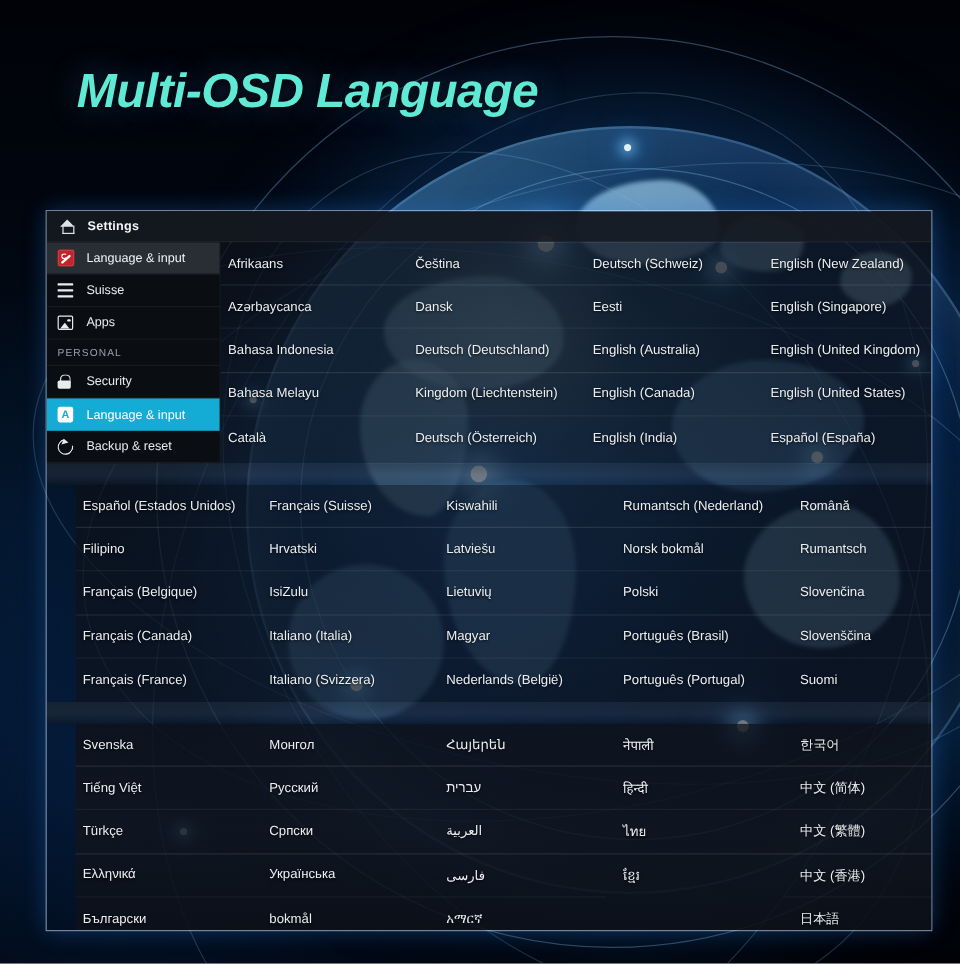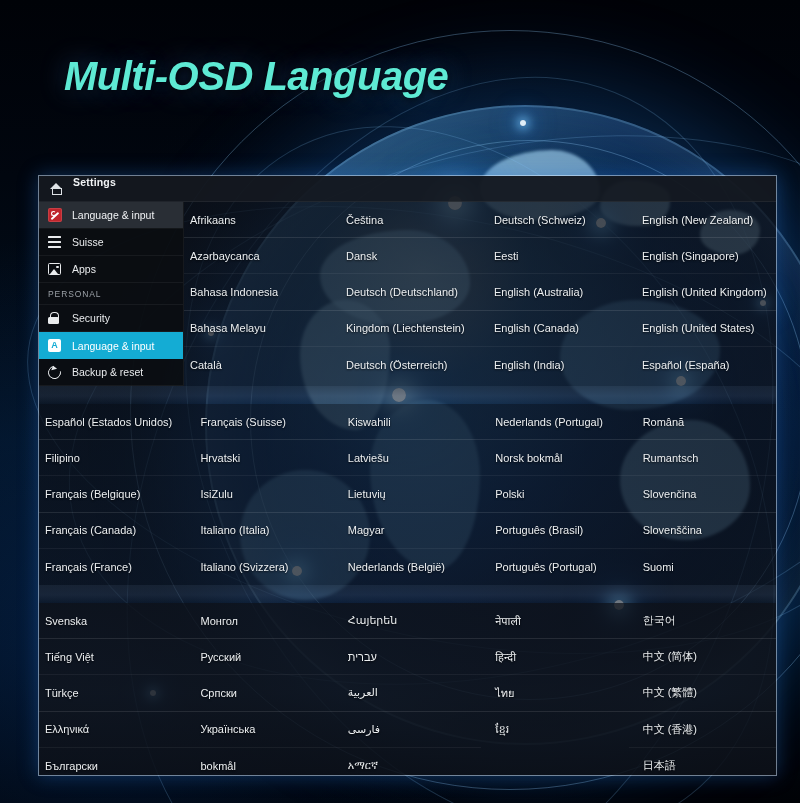--- a/index.html
+++ b/index.html
@@ -80,37 +80,37 @@
   #panel{
     position:absolute;
     left:38px; top:175px; width:739px; height:601px;
     border:1px solid rgba(205,230,255,.55);
     box-shadow:0 0 18px rgba(40,120,220,.35);
     z-index:4;
     overflow:hidden;
   }
 
   
-  .blk{ position:relative; width:100%; }
+  .blk{ position:relative; width:100%;margin-left:24px; }
   .blk-bg{
     position:absolute; inset:0;
     background:linear-gradient(180deg, rgba(14,18,26,.88) 0%, rgba(16,21,30,.86) 50%, rgba(12,16,24,.88) 100%);
   }
   .blk.translucent .blk-bg{
     background:linear-gradient(180deg, rgba(12,16,24,.72) 0%, rgba(14,19,28,.70) 100%);
   }
   .gap{
     position:relative; height:18px;
     background:linear-gradient(180deg, rgba(30,38,50,.72) 0%, rgba(36,44,58,.62) 55%, rgba(18,24,34,.55) 100%);
   }
 
   
   #hdr-row{
     position:relative; height:26px;
-    display:flex; 
+    display:flex; align-items:center;
     background:rgba(20,24,31,.96);
     border-bottom:1px solid rgba(255,255,255,.06);
   }
   #home-icon{ width:34px; display:flex; justify-content:center; align-items:center; }
   #hdr-title{
     font-size:10.5px; font-weight:bold; color:#f2f4f6; letter-spacing:.2px;
   }
 
   
   #body1{ position:relative; display:flex; }
@@ -384,21 +384,21 @@
           <div class="lang-row">Italiano (Svizzera)</div>
         </div>
         <div class="col">
           <div class="lang-row">Kiswahili</div>
           <div class="lang-row">Latviešu</div>
           <div class="lang-row">Lietuvių</div>
           <div class="lang-row">Magyar</div>
           <div class="lang-row">Nederlands (België)</div>
         </div>
         <div class="col">
-          <div class="lang-row">Nederlands (Portugal)</div>
+          <div class="lang-row">Rumantsch (Nederland)</div>
           <div class="lang-row">Norsk bokmål</div>
           <div class="lang-row">Polski</div>
           <div class="lang-row">Português (Brasil)</div>
           <div class="lang-row">Português (Portugal)</div>
         </div>
         <div class="col">
           <div class="lang-row">Română</div>
           <div class="lang-row">Rumantsch</div>
           <div class="lang-row">Slovenčina</div>
           <div class="lang-row">Slovenščina</div>

